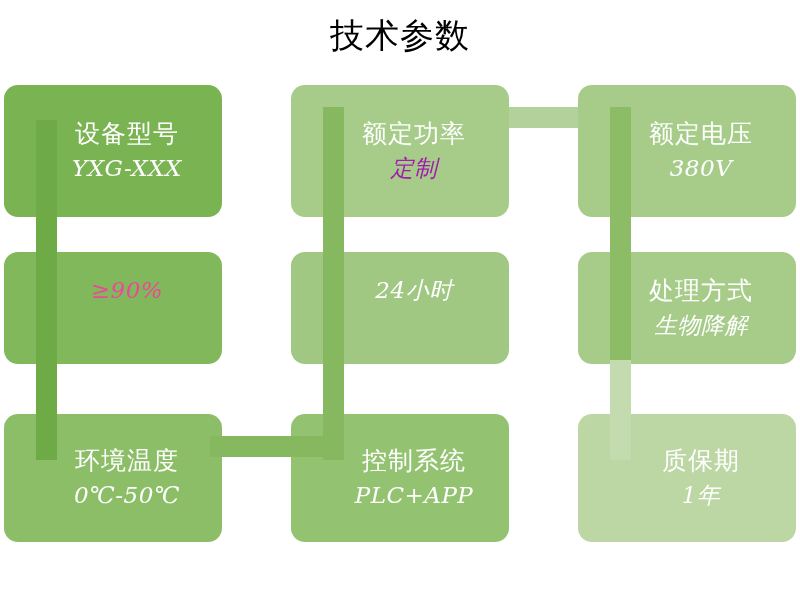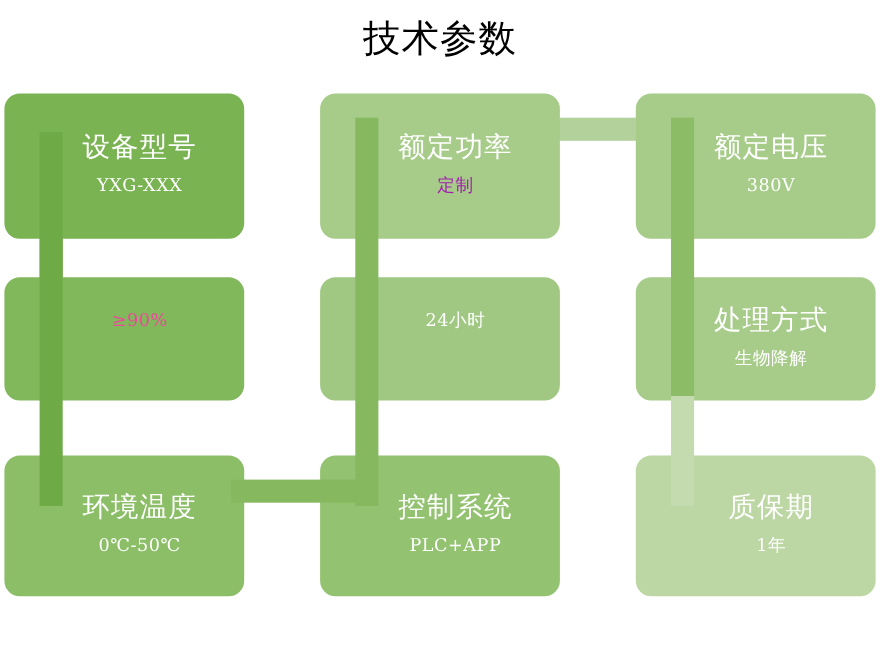--- a/index.html
+++ b/index.html
@@ -61,21 +61,21 @@
     z-index: 4;
     pointer-events: none;
   }
   .lbl {
     position: absolute;
     text-align: center;
     color: #ffffff;
     white-space: nowrap;
   }
   .lbl .l1 { font-size: 25px; line-height: 35px; letter-spacing: 1px; }
-  .lbl .l2 { font-size: 16px; line-height: 35px; letter-spacing: 0.5px; }
+  .lbl .l2 { font-size: 23px; line-height: 35px; letter-spacing: 0.5px; font-style: italic; }
 </style>
 </head>
 <body style="background: rgb(255, 255, 255);">
 
 <div id="stage" style="background: rgb(255, 255, 255);">
 
   <div id="title" style="color: rgb(0, 0, 0);">技术参数</div>
 
   <div id="conn-under-layer">
       <div class="conn conn-under" style="left: 36px; top: 210px; width: 21px; height: 50px; background: rgb(124, 179, 79);"></div>

